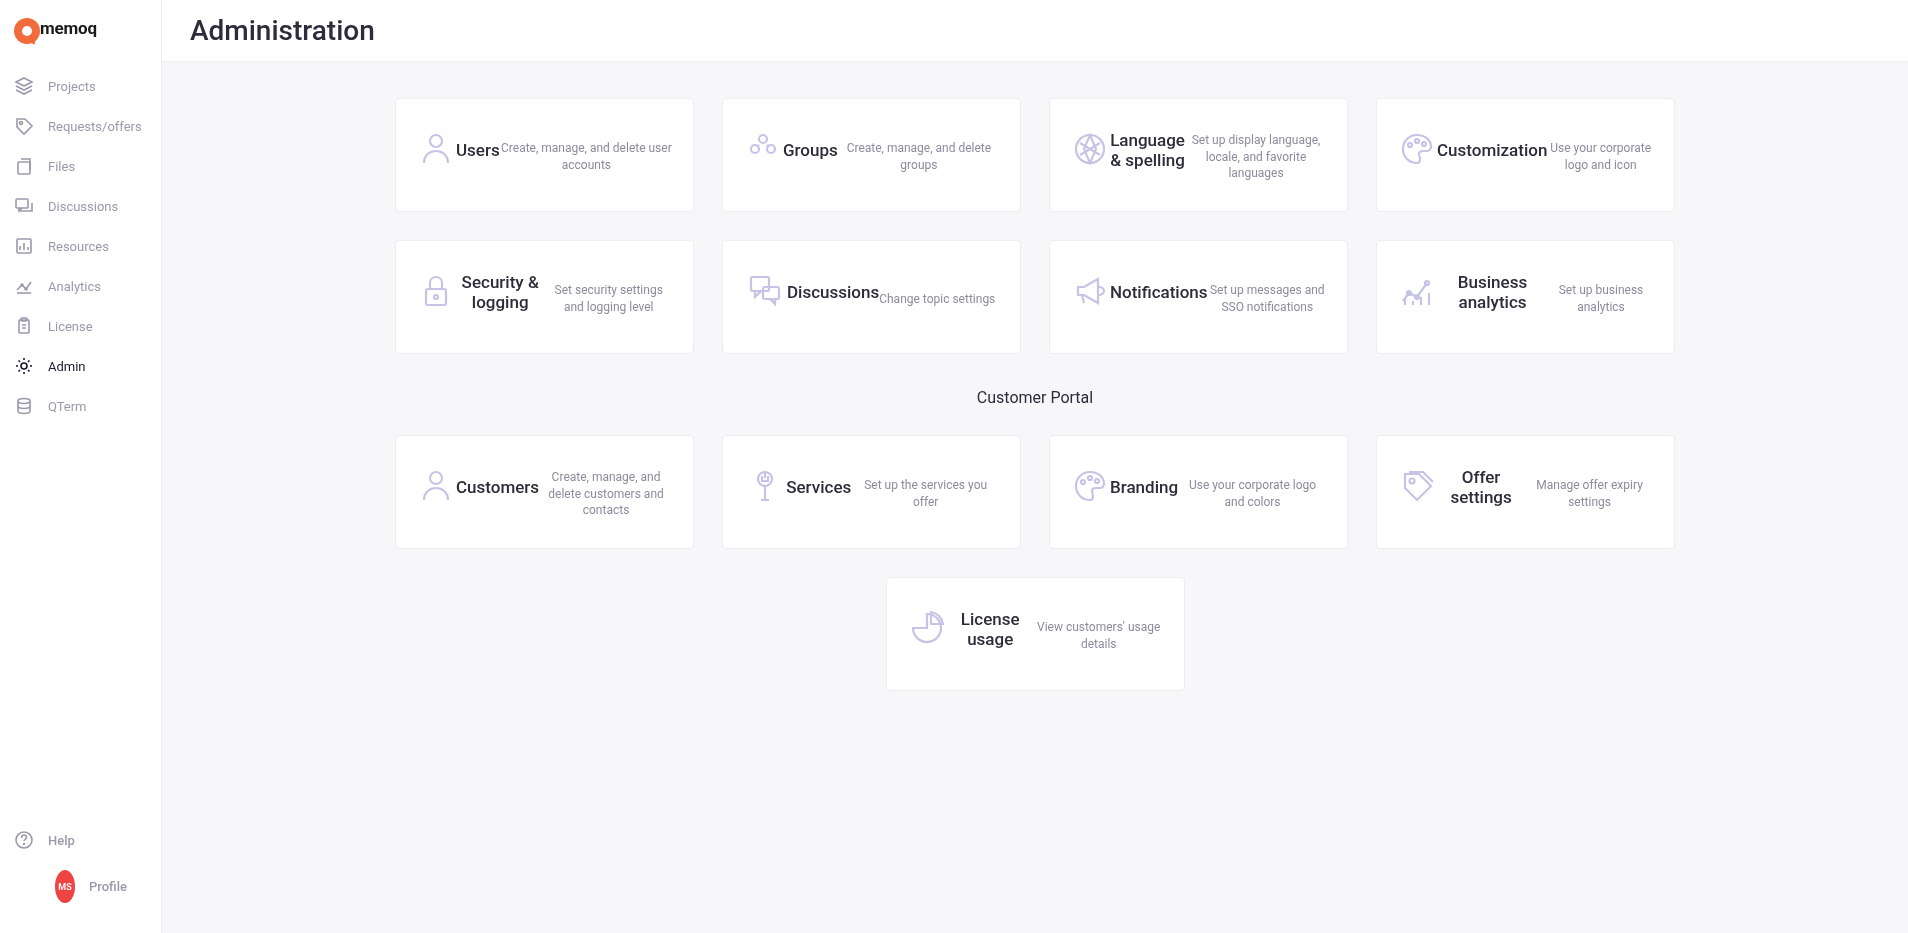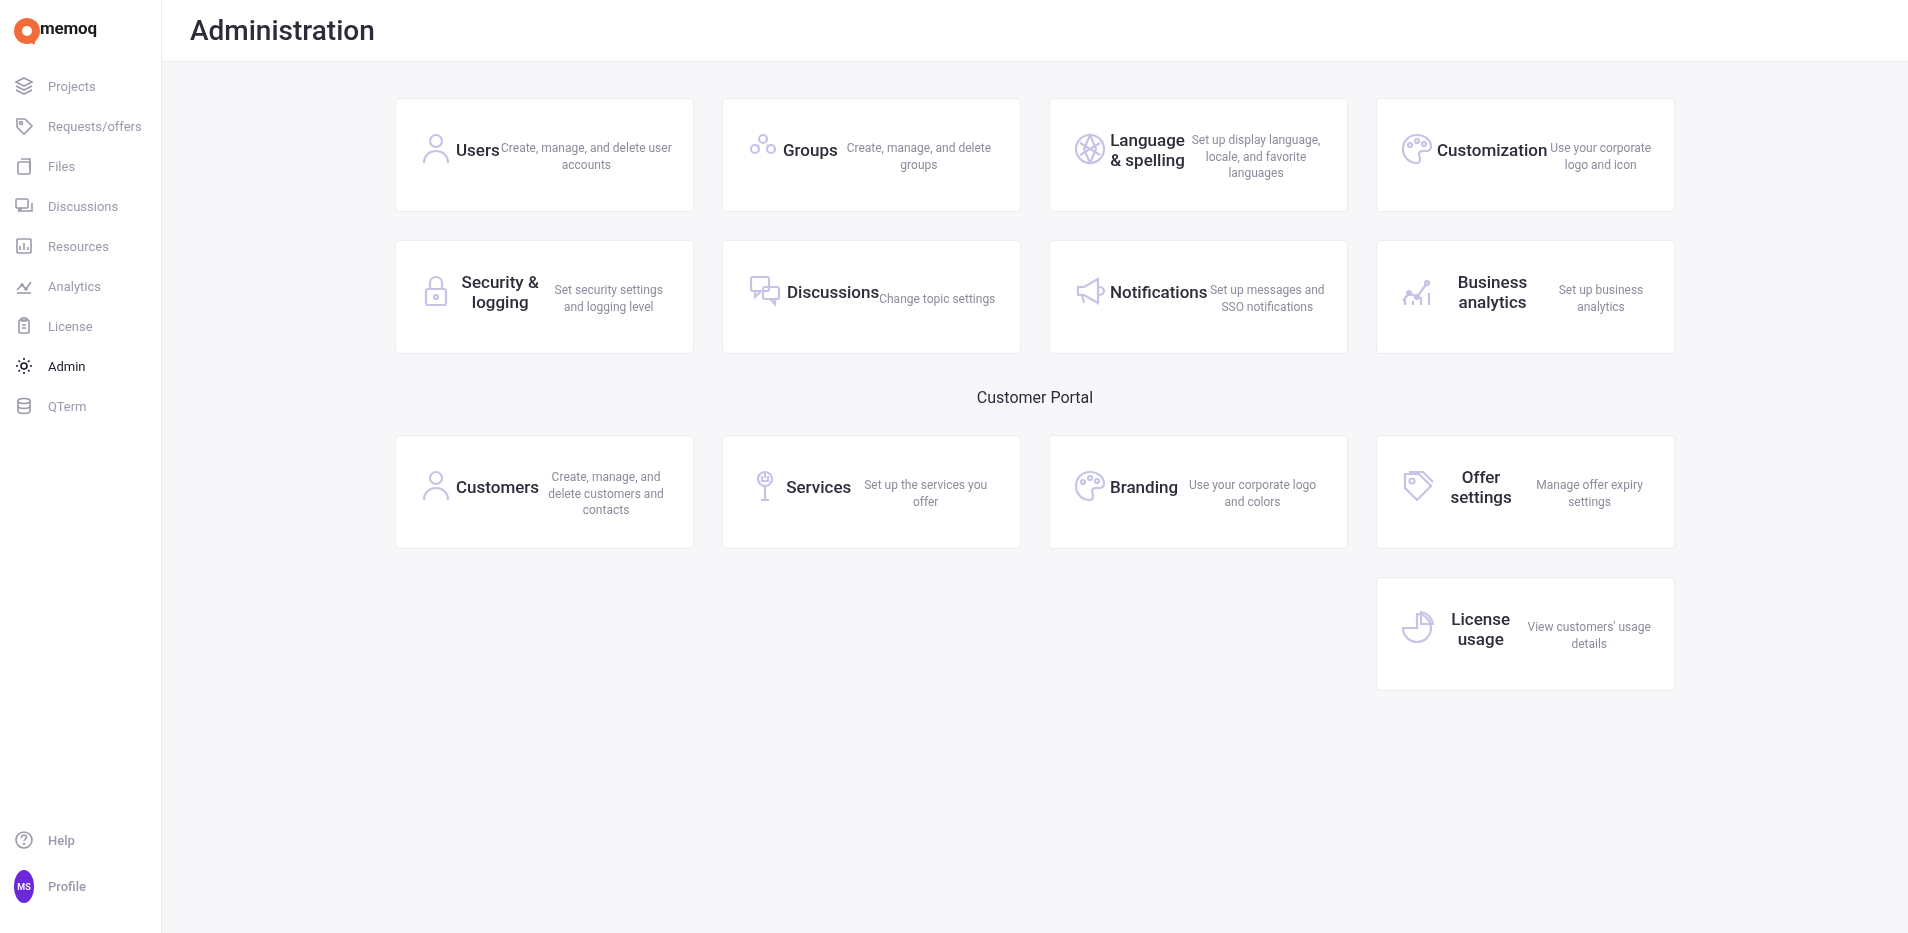--- a/index.html
+++ b/index.html
@@ -45,22 +45,22 @@
   padding: 10px 14px; cursor: pointer;
   color: #9a9aad; font-size: 13px; font-weight: 400;
 }
 .nav-item.active { color: #1a1a2e; }
 .nav-icon { width: 20px; height: 20px; display: flex; align-items: center; justify-content: center; flex-shrink: 0; }
 .nav-icon svg { width: 20px; height: 20px; stroke: currentColor; fill: none; stroke-width: 1.6; }
 .nav-item.active .nav-icon svg { stroke: #1a1a2e; }
 .sidebar-bottom { padding-bottom: 8px; }
 .sidebar-bottom .nav-item { font-weight: 500; }
 .avatar {
-  width: 20px; height: 33px; border-radius: 50%; background: #6d28d9; color: #fff;
-  display: flex; align-items: center; justify-content: center; font-size: 9px; font-weight: 600;
+  width: 20px; height: 33px; border-radius: 50%; background: #ef4444; color: #fff;
+  display: flex; align-items: center; justify-content: center; font-size: 9px; font-weight: 600; margin-left: 41px;
 }
 .main { flex: 1; display: flex; flex-direction: column; overflow: hidden; }
 .header {
   background: #ffffff; border-bottom: 1px solid #ececf1;
   padding: 14px 28px;
 }
 .page-title { font-size: 28px; font-weight: 500; color: #2c2c3a; }
 .content { flex: 1; overflow-y: auto; padding: 36px 88px; }
 .card-grid {
   display: grid;
@@ -81,21 +81,21 @@
   margin-bottom: 16px;
 }
 .card-icon svg { width: 40px; height: 40px; stroke: #c6c4e6; fill: none; stroke-width: 2.2; }
 .card-title { font-size: 17px; font-weight: 500; color: #2c2c3a; margin-bottom: 14px; }
 .card-desc { font-size: 12px; color: #8c8c9e; line-height: 1.4; }
 .section-title {
   text-align: center; font-size: 16px; font-weight: 400; color: #2c2c3a;
   margin: 34px 0 28px 0;
   max-width: 1280px; margin-left: auto; margin-right: auto;
 }
-.card-grid.single { display:flex; justify-content:flex-end; max-width:1280px; margin: 28px auto 0 auto;}
+.card-grid.single { display:flex; justify-content:center; max-width:1280px; margin: 28px auto 0 auto;}
 .card-grid.single .card { width: calc((100% - 84px)/4); }
 </style>
 </head>
 <body>
 
 <div class="app">
   <aside class="sidebar">
     <div class="logo">
       <span class="logo-mark"></span>
       <span class="logo-text">memoq</span>

